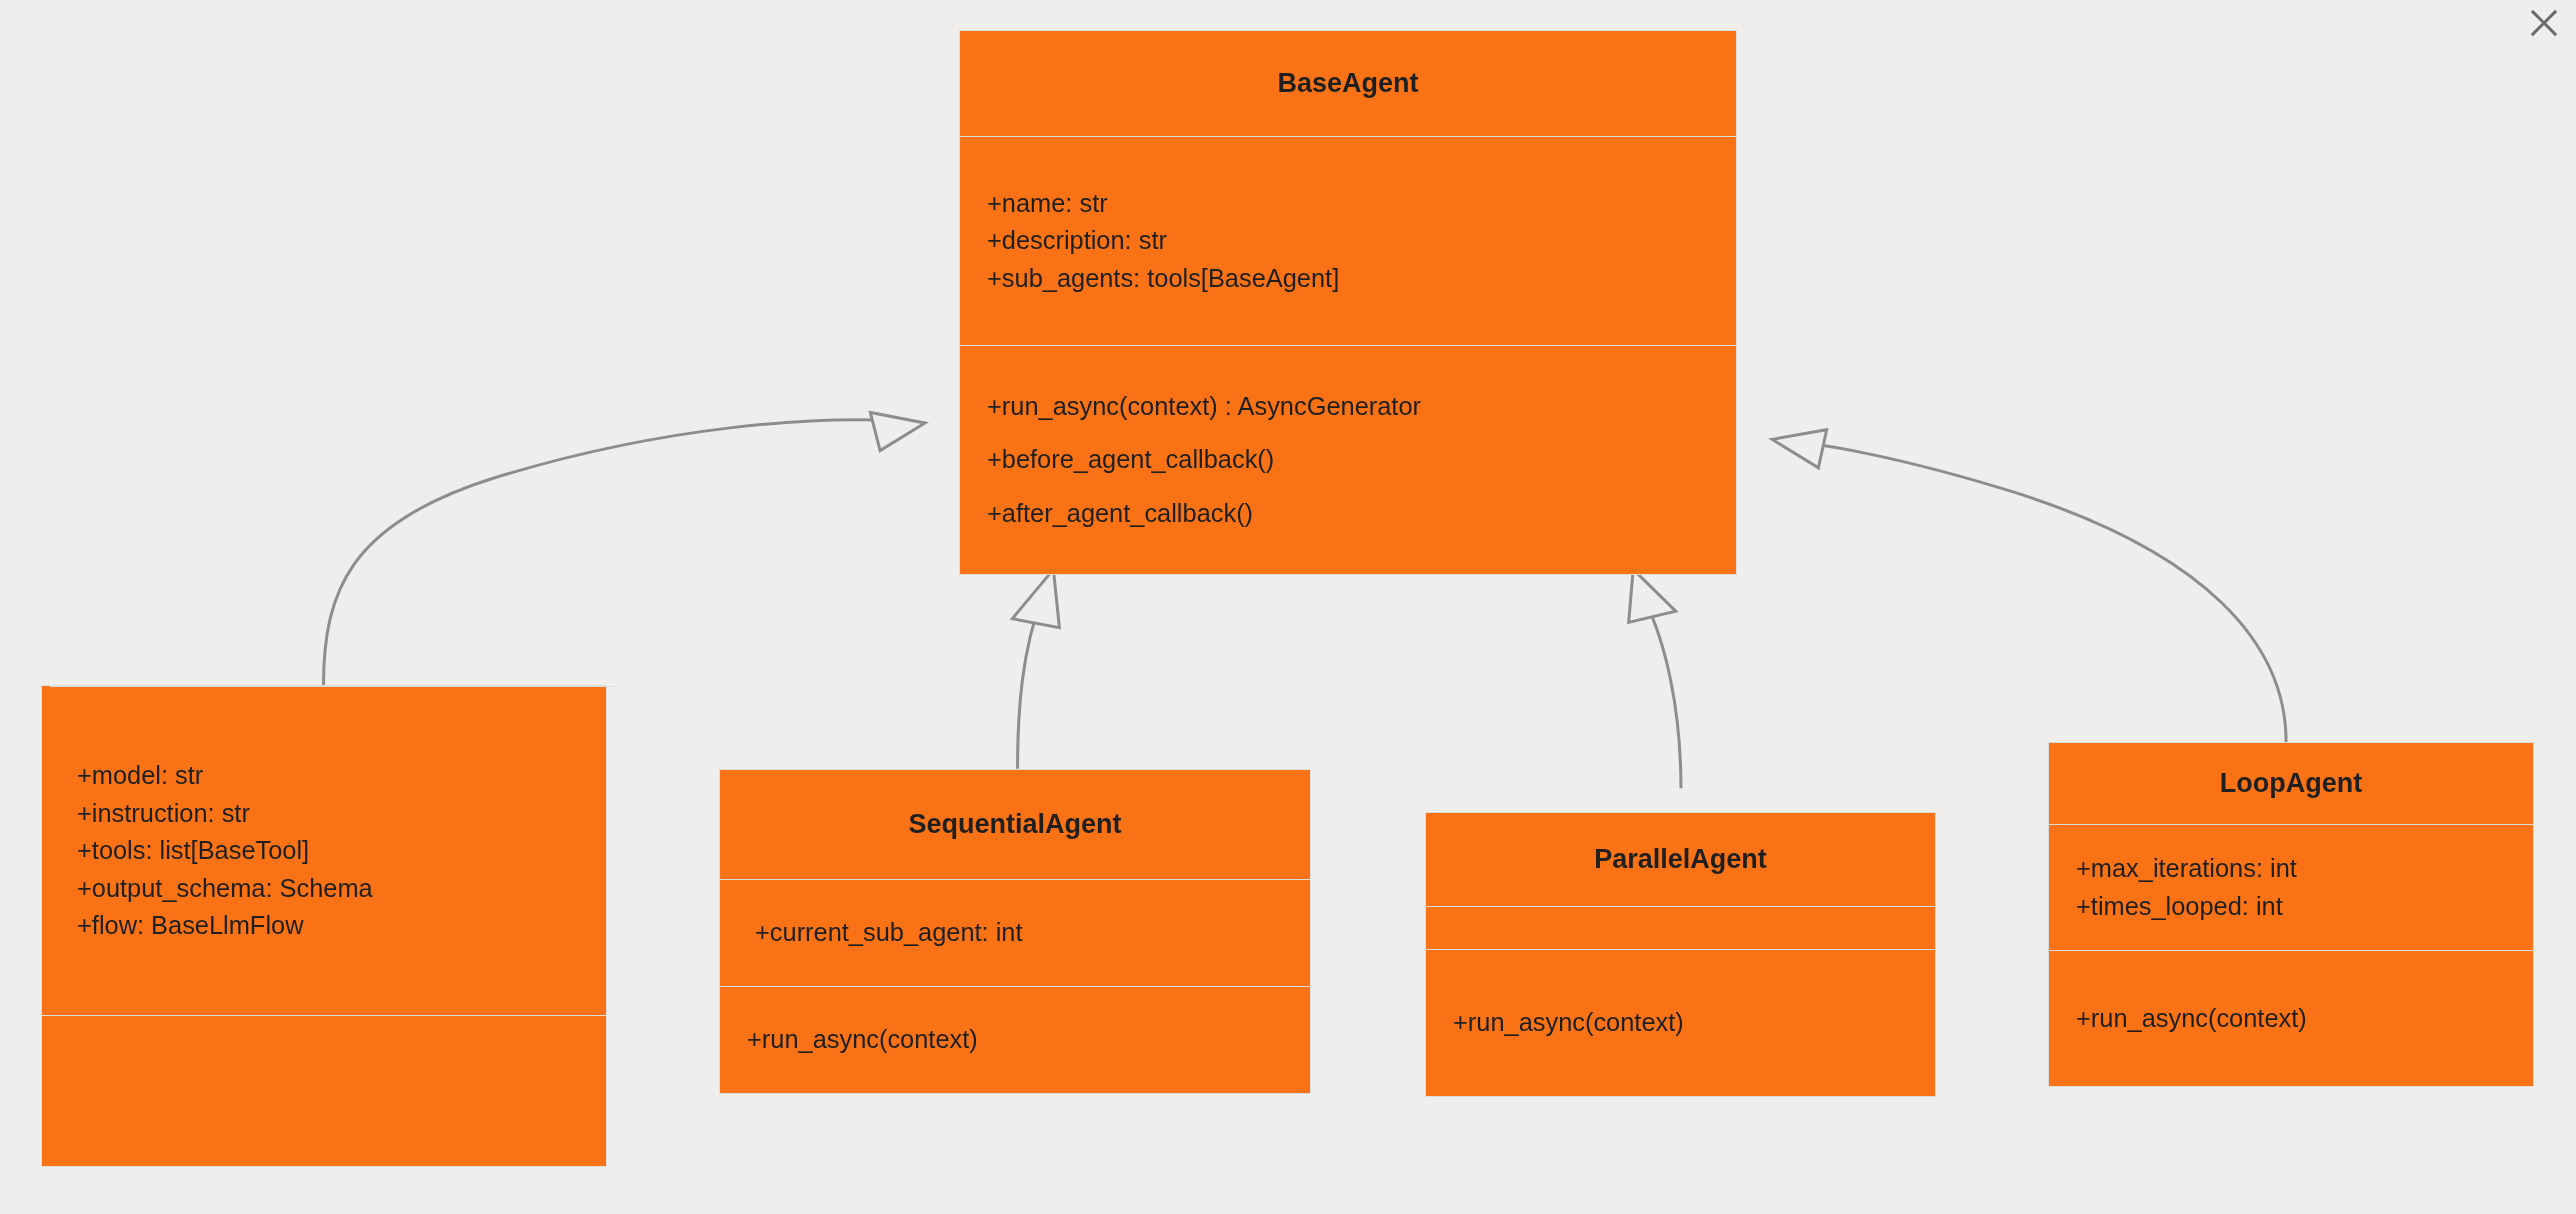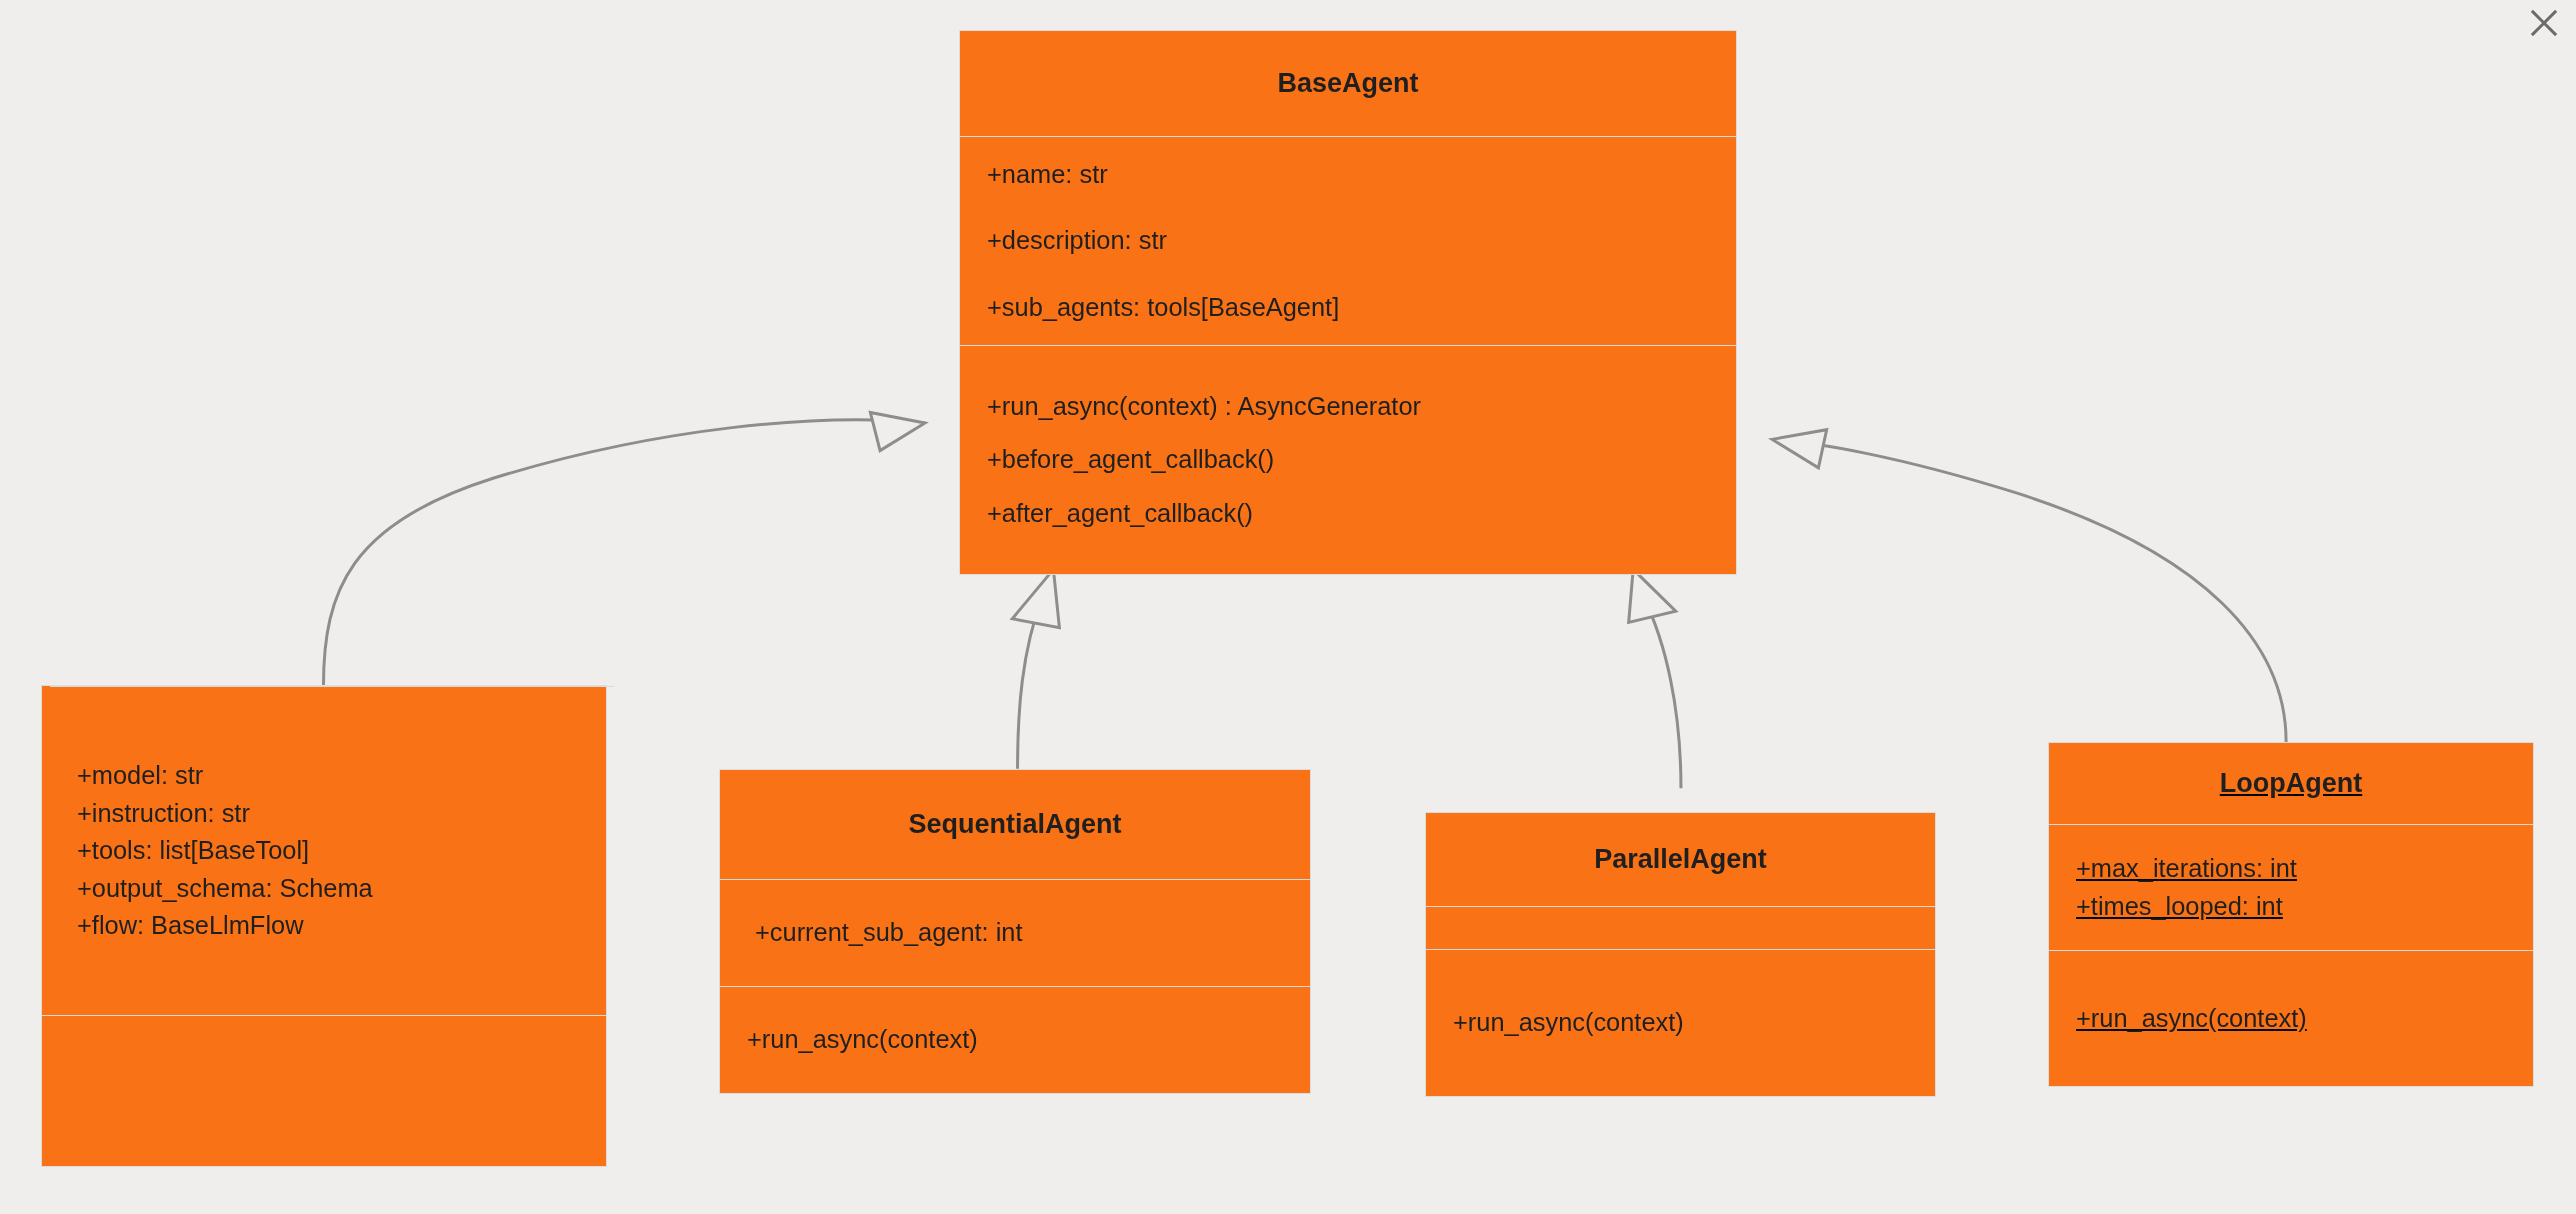--- a/index.html
+++ b/index.html
@@ -93,21 +93,21 @@
     </g>
 
     <g>
       <path d="M 3060 993 C 3060 860 2950 740 2700 660 C 2540 610 2430 592 2372 588" fill="none" stroke="#8d8d8d" stroke-width="4"></path>
       <polygon points="2372,588 2445,575 2434,626" fill="#efeeec" stroke="#8d8d8d" stroke-width="4" stroke-linejoin="miter"></polygon>
     </g>
   </svg>
 
   <div class="uml-class" style="left:959px; top:30px; width:778px; height:545px;">
     <div class="uml-title" style="height:105px;">BaseAgent</div>
-    <div class="uml-compartment" style="height:209px;gap:29px;">
+    <div class="uml-compartment" style="height:209px;">
       <div class="uml-member">+name: str</div>
       <div class="uml-member">+description: str</div>
       <div class="uml-member">+sub_agents: tools[BaseAgent]</div>
     </div>
     <div class="uml-compartment" style="flex:1;gap:16px;">
       <div class="uml-member">+run_async(context) : AsyncGenerator</div>
       <div class="uml-member">+before_agent_callback()</div>
       <div class="uml-member">+after_agent_callback()</div>
     </div>
   </div>
@@ -134,21 +134,21 @@
   </div>
 
   <div class="uml-class" style="left:1425px; top:812px; width:511px; height:285px;">
     <div class="uml-title" style="height:93px;">ParallelAgent</div>
     <div class="uml-compartment empty" style="height:43px;"></div>
     <div class="uml-compartment" style="flex:1;">
       <div class="uml-member">+run_async(context)</div>
     </div>
   </div>
 
-  <div class="uml-class" style="left:2048px; top:742px; width:486px; height:345px;text-decoration:underline;">
+  <div class="uml-class" style="left:2048px; top:742px; width:486px; height:345px;">
     <div class="uml-title" style="height:81px;">LoopAgent</div>
     <div class="uml-compartment" style="height:126px;">
       <div class="uml-member">+max_iterations: int</div>
       <div class="uml-member">+times_looped: int</div>
     </div>
     <div class="uml-compartment" style="flex:1;">
       <div class="uml-member">+run_async(context)</div>
     </div>
   </div>
 

